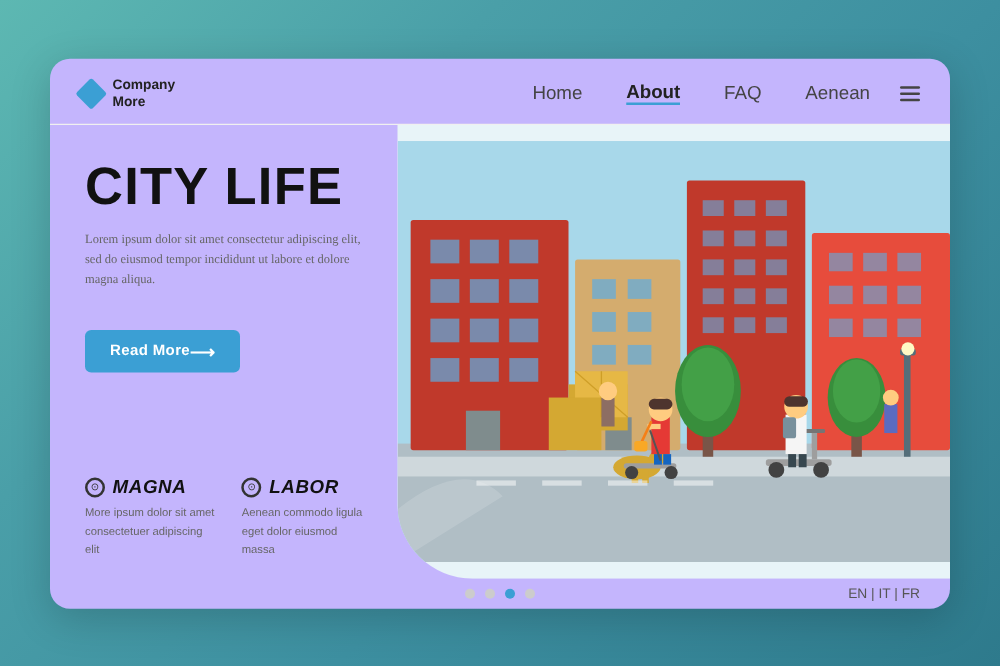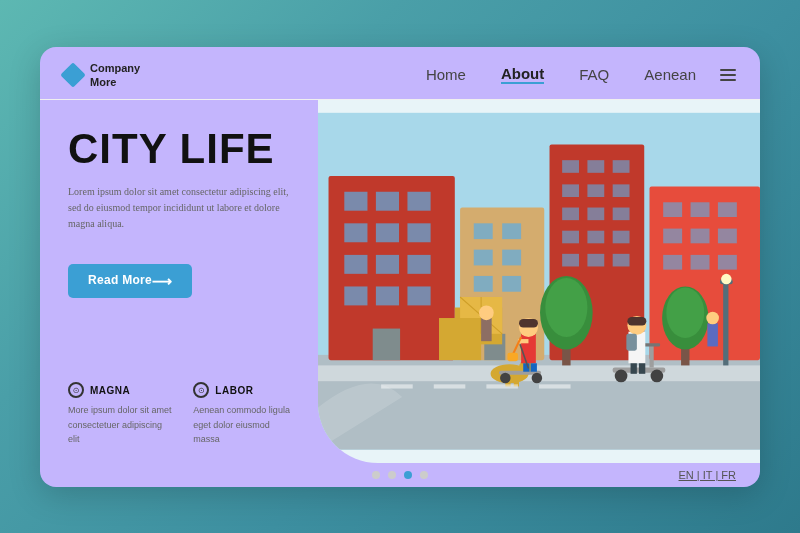--- a/index.html
+++ b/index.html
@@ -169,25 +169,26 @@
       border-radius: 50%;
       display: flex;
       align-items: center;
       justify-content: center;
       font-size: 8px;
       color: #333;
       flex-shrink: 0;
     }
 
     .feature-title {
-      font-size: 10px;
+      font-size: 15px;
       font-weight: 800;
       color: #111;
       letter-spacing: 0.5px;
       text-transform: uppercase;
+      font-style: italic;
     }
 
     .feature-text {
       font-size: 9px;
       color: #666;
       line-height: 1.6;
     }
 
     
     .right-panel {
@@ -229,21 +230,20 @@
 
     .dot.active {
       background: #3b9fd4;
     }
 
     .lang-selector {
       position: absolute;
       right: 24px;
       font-size: 11px;
       color: #555;
-      text-decoration: underline;
     }
   </style>
 </head>
 <body>
 
 <div class="card">
 
   <nav class="navbar">
     <div class="logo-area">
       <div class="logo-diamond"></div>

